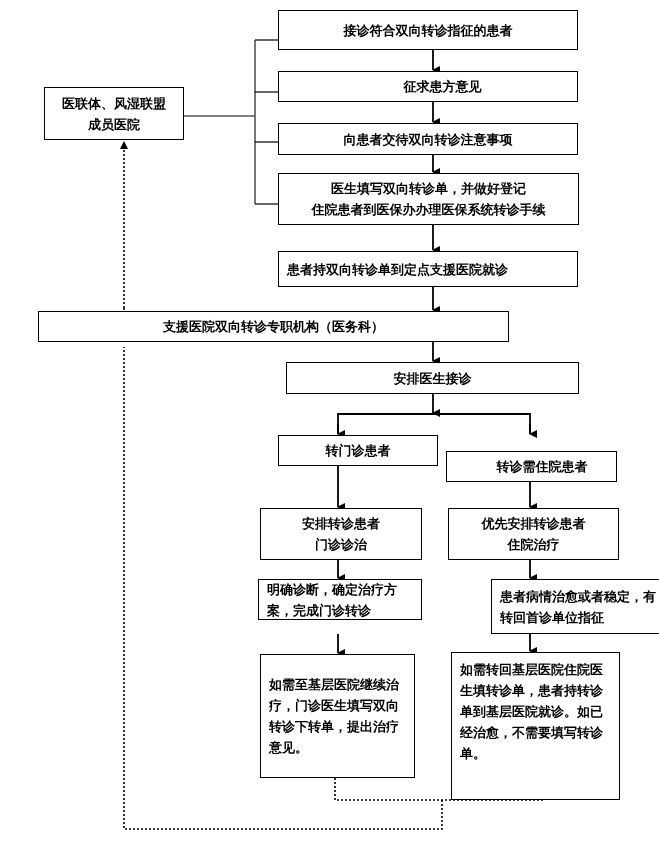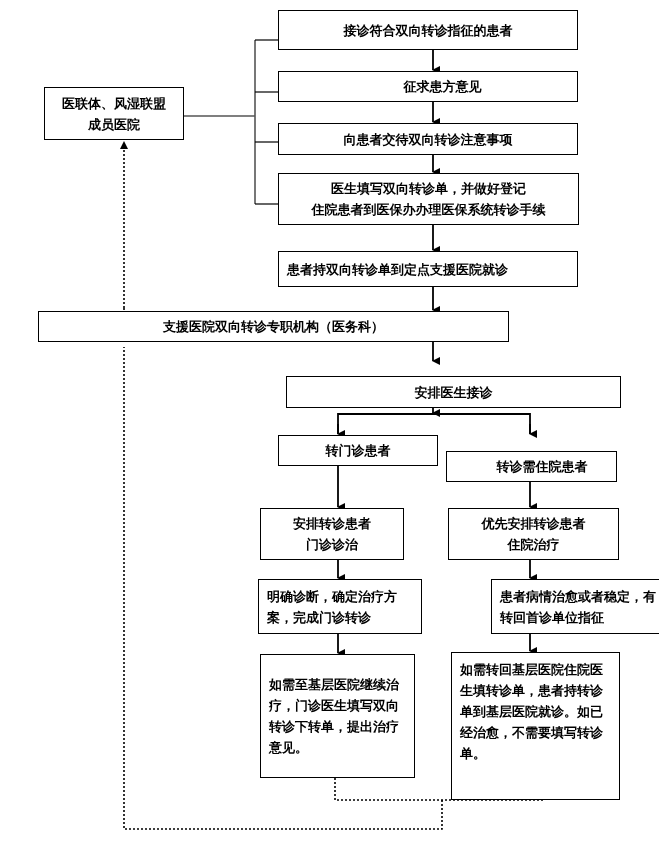--- a/index.html
+++ b/index.html
@@ -79,38 +79,38 @@
 <div class="box left" style="left:278px;top:251px;width:300px;height:36px;">
   <span class="txt">患者持双向转诊单到定点支援医院就诊</span>
 </div>
 <div class="box center" style="left:44px;top:87px;width:140px;height:53px;">
   <span class="txt">医联体、风湿联盟
 成员医院</span>
 </div>
 <div class="box center" style="left:38px;top:311px;width:471px;height:31px;">
   <span class="txt">支援医院双向转诊专职机构（医务科）</span>
 </div>
-<div class="box center" style="left:286px;top:376px;width:335px;height:32px;justify-content:center;">
+<div class="box center" style="left:286px;top:362px;width:293px;height:32px;justify-content:center;">
   <span class="txt">安排医生接诊</span>
 </div>
 <div class="box center" style="left:278px;top:435px;width:160px;height:31px;">
   <span class="txt">转门诊患者</span>
 </div>
 <div class="box center" style="left:446px;top:451px;width:171px;height:31px;padding-left:21px;">
   <span class="txt">转诊需住院患者</span>
 </div>
-<div class="box center" style="left:260px;top:508px;width:144px;height:52px;">
+<div class="box center" style="left:260px;top:508px;width:162px;height:52px;">
   <span class="txt">安排转诊患者
 门诊诊治</span>
 </div>
 <div class="box center" style="left:448px;top:508px;width:171px;height:52px;">
   <span class="txt">优先安排转诊患者
 住院治疗</span>
 </div>
-<div class="box left" style="left:258px;top:579px;width:164px;height:55px;padding-right:12px;">
+<div class="box left" style="left:258px;top:579px;width:164px;height:41px;padding-right:12px;">
   <span class="txt">明确诊断，确定治疗方案，完成门诊转诊</span>
 </div>
 <div class="box left" style="left:451px;top:579px;width:175px;height:55px;padding-right:6px;margin-left:40px;">
   <span class="txt">患者病情治愈或者稳定，有转回首诊单位指征</span>
 </div>
 <div class="box left" style="left:260px;top:654px;width:155px;height:124px;padding-right:8px;">
   <span class="txt">如需至基层医院继续治疗，门诊医生填写双向转诊下转单，提出治疗意见。</span>
 </div>
 <div class="box left" style="left:451px;top:652px;width:169px;height:148px;padding-right:6px;align-items:flex-start;padding-top:6px;">
   <span class="txt">如需转回基层医院住院医生填转诊单，患者持转诊单到基层医院就诊。如已经治愈，不需要填写转诊单。</span>

